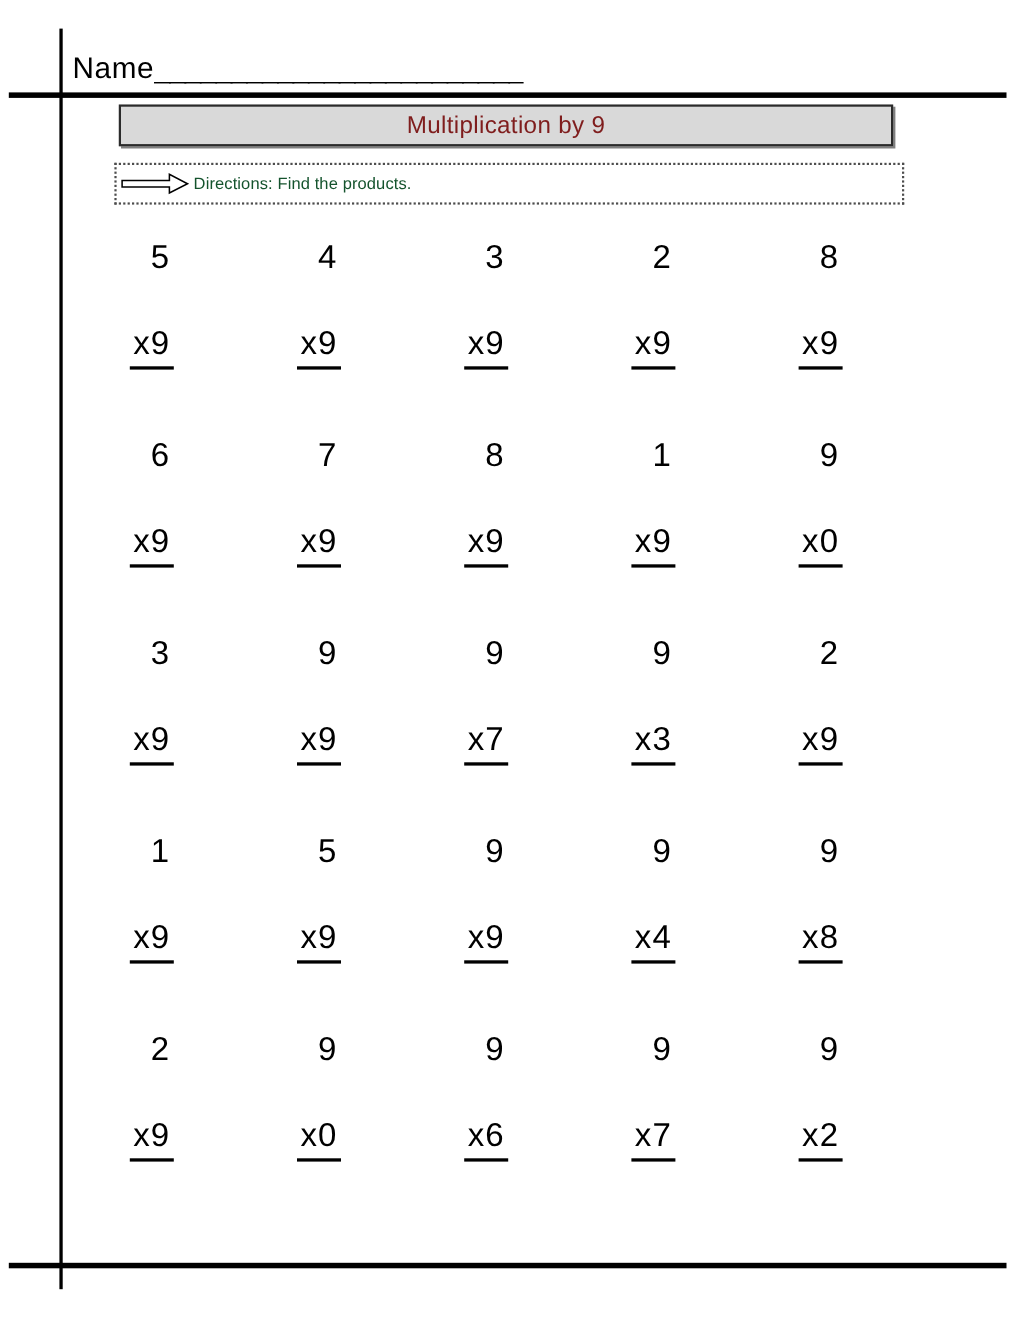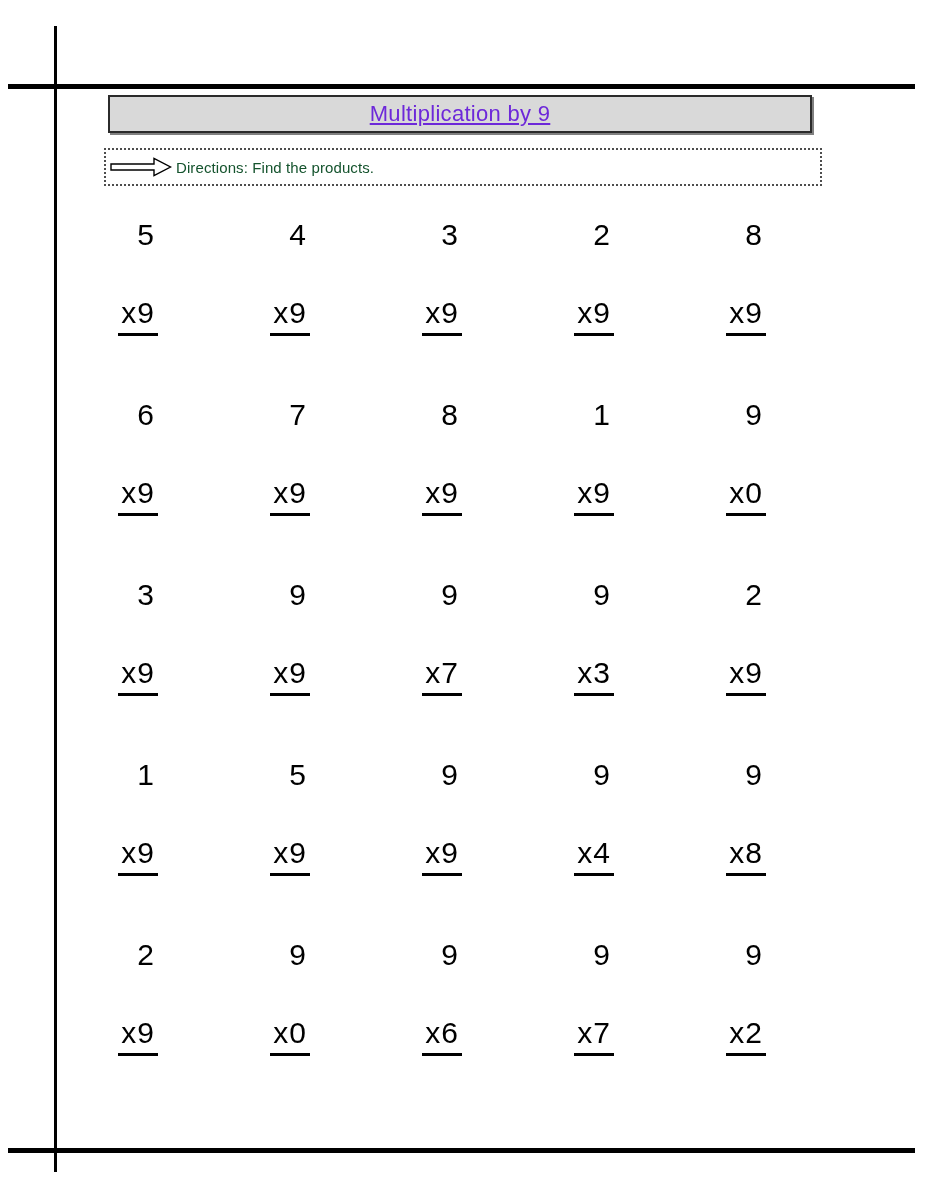--- a/index.html
+++ b/index.html
@@ -83,22 +83,21 @@
     border: 2px solid #2b2b2b;
     box-shadow: 2px 2px 0 #808080;
     display: flex;
     align-items: center;
     justify-content: center;
     box-sizing: border-box;
   }
   .title-text {
     font-size: 22px;
     letter-spacing: 0.3px;
-    color: #6d28d9;
-    text-decoration: underline;
+    color: #7f1d1d;
   }
 
   
   .directions-box {
     position: absolute;
     left: 104px;
     top: 148px;
     width: 718px;
     height: 38px;
     border: 2px dotted #4d4d4d;
@@ -160,20 +159,24 @@
 </style>
 </head>
 <body>
 
 <div id="page">
 
   <div class="vrule"></div>
   <div class="hrule-top"></div>
   <div class="hrule-bottom"></div>
 
+  <div class="name-row">
+    <span class="name-label">Name</span>
+    <span class="name-blank">________________________</span>
+  </div>
 
   <div class="title-banner">
     <span class="title-text">Multiplication by 9</span>
   </div>
 
   <div class="directions-box">
     <span class="arrow-icon">
       <svg width="62" height="20" viewBox="0 0 62 20" xmlns="http://www.w3.org/2000/svg">
         <path d="M1,7 L44,7 L44,1.5 L60.5,10 L44,18.5 L44,13 L1,13 Z" fill="#ffffff" stroke="#000000" stroke-width="1.4" stroke-linejoin="miter"></path>
       </svg>

